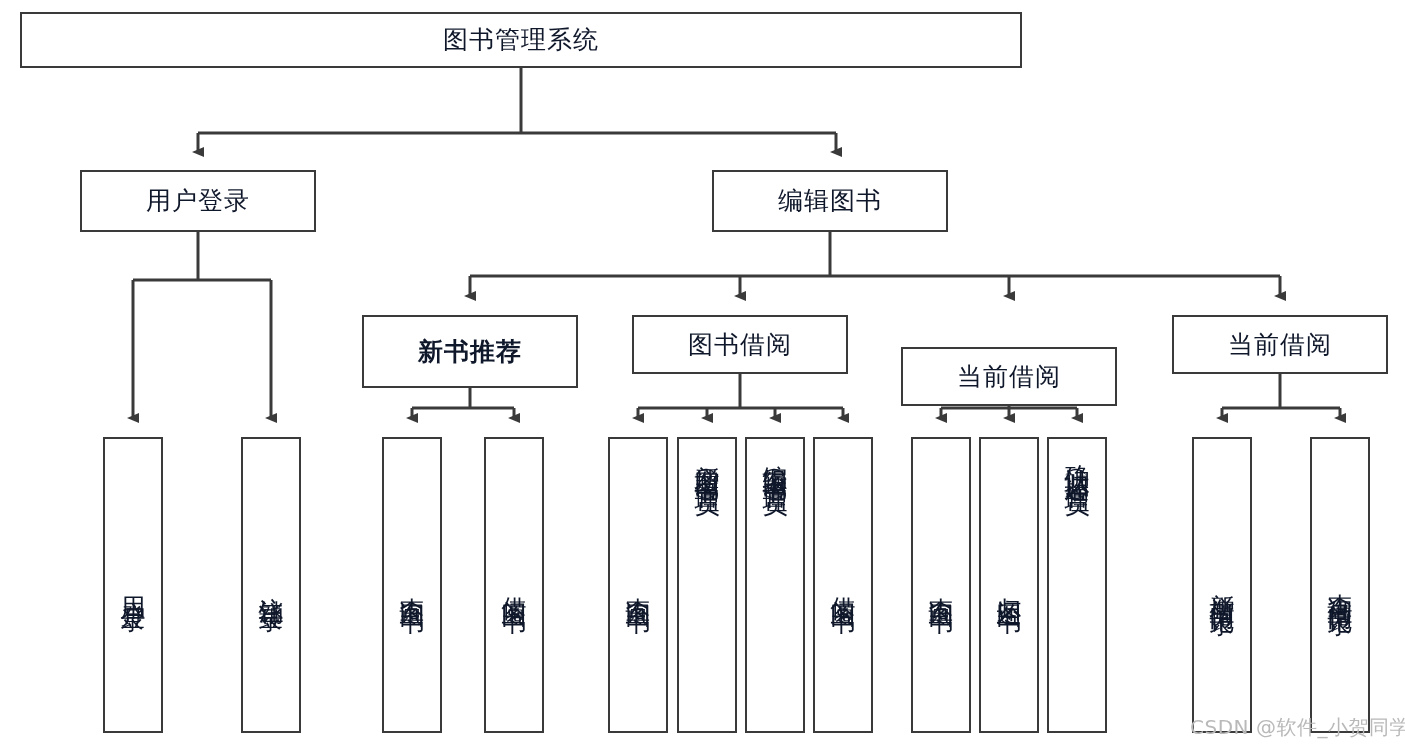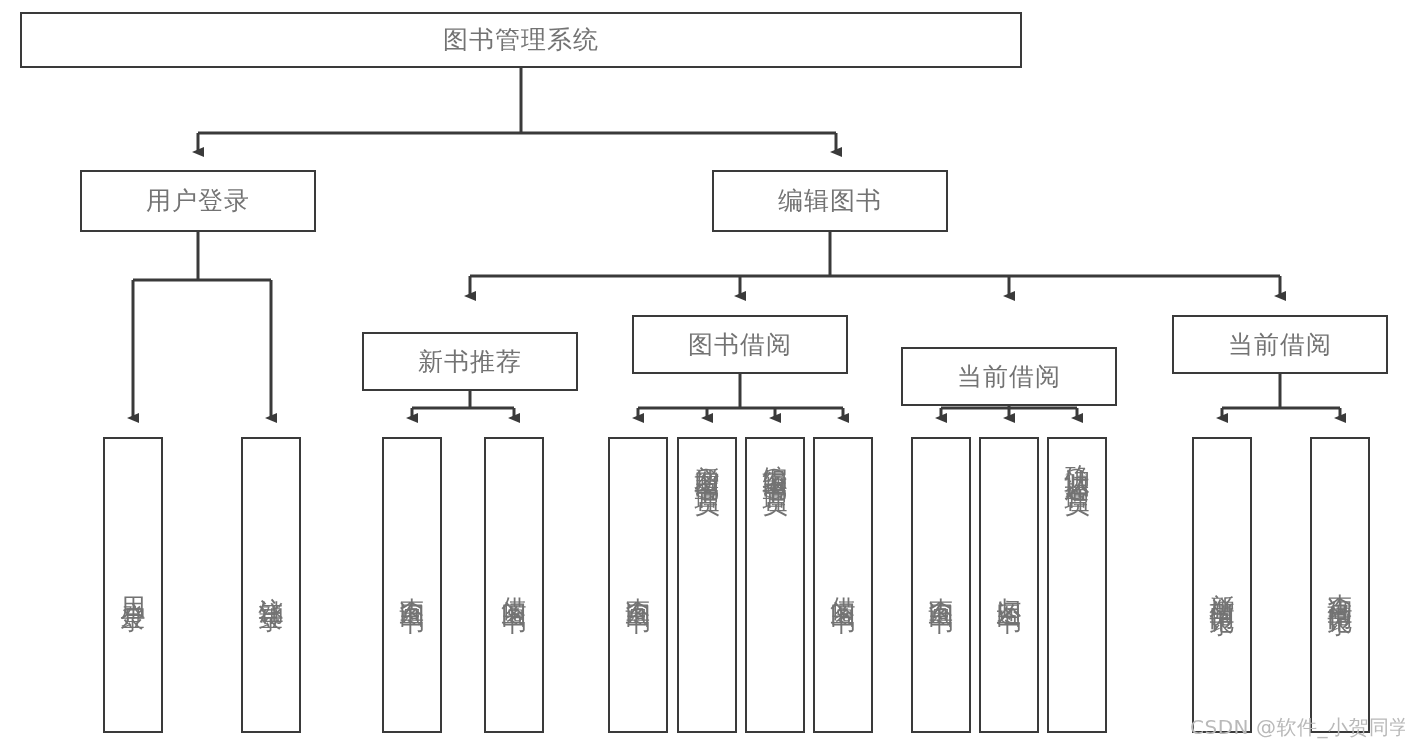--- a/index.html
+++ b/index.html
@@ -24,21 +24,21 @@
     border: 2px solid #3a3a3a;
     display: flex;
     align-items: center;
     justify-content: center;
     color: #1a1a1a;
   }
   .node .label {
     display: block;
     text-align: center;
     line-height: 1.12;
-    color: #737373;
+    color: #0f172a;
   }
   
   .node.horiz .label {
     font-size: 25px;
     letter-spacing: 1px;
     white-space: nowrap;
   }
   .node.root .label {
     font-size: 25px;
   }
@@ -136,21 +136,21 @@
     <span class="label">图书管理系统</span>
   </div>
 
   <div class="node horiz" style="left:80px; top:170px; width:236px; height:62px;">
     <span class="label">用户登录</span>
   </div>
   <div class="node horiz" style="left:712px; top:170px; width:236px; height:62px;">
     <span class="label">编辑图书</span>
   </div>
 
-  <div class="node horiz" style="left:362px; top:332px; width:216px; height:59px;">
+  <div class="node horiz" style="left:362px; top:315px; width:216px; height:73px;font-weight:bold;">
     <span class="label">新书推荐</span>
   </div>
   <div class="node horiz" style="left:632px; top:315px; width:216px; height:59px;">
     <span class="label">图书借阅</span>
   </div>
   <div class="node horiz" style="left:901px; top:315px; width:216px; height:59px;margin-top:32px;">
     <span class="label">当前借阅</span>
   </div>
   <div class="node horiz" style="left:1172px; top:315px; width:216px; height:59px;">
     <span class="label">当前借阅</span>

